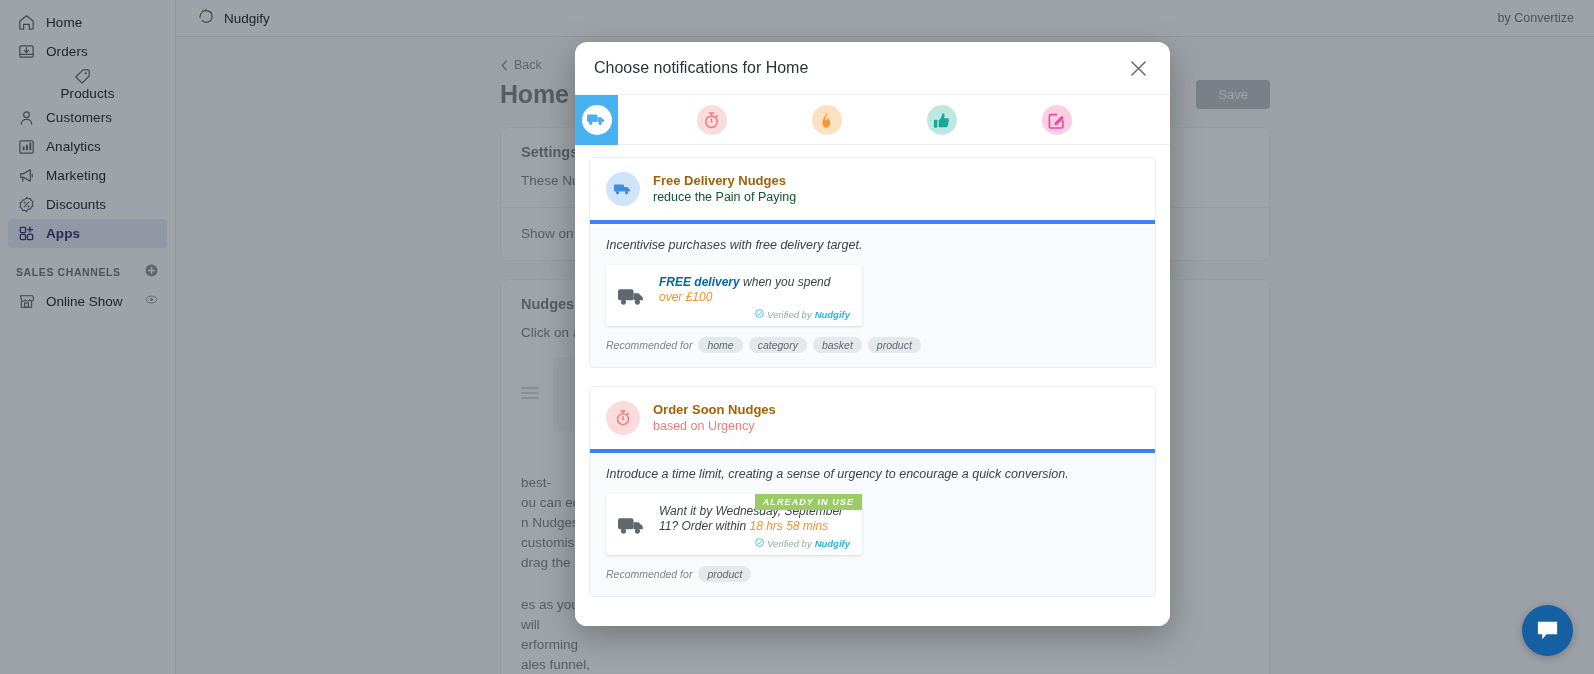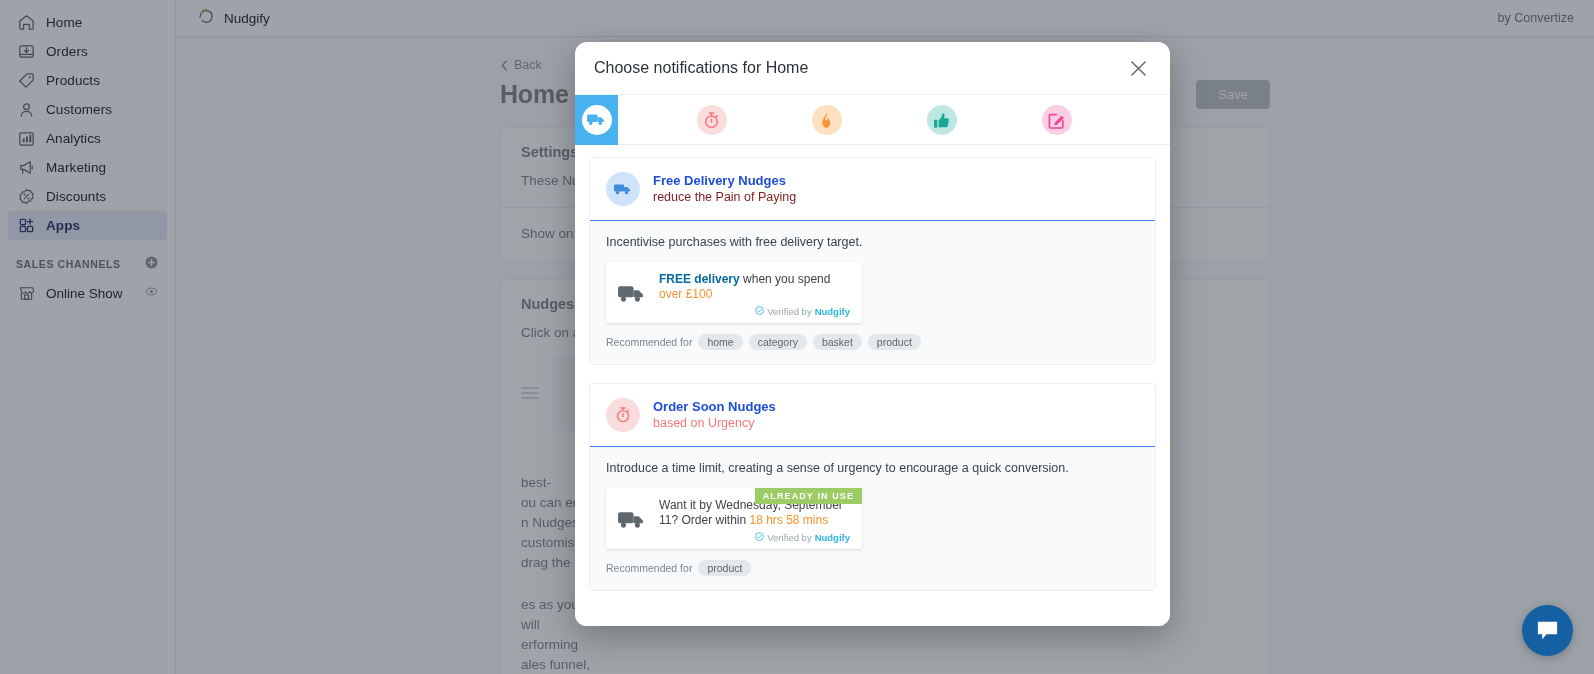--- a/index.html
+++ b/index.html
@@ -175,26 +175,27 @@
   .ng-head {
     display: flex; align-items: center; gap: 13px;
     padding: 14px 16px;
     background: #ffffff;
   }
   .ng-avatar {
     width: 34px; height: 34px; border-radius: 50%;
     display:flex; align-items:center; justify-content:center;
     flex: 0 0 34px;
   }
-  .ng-name { font-size: 13px; font-weight: bold; color: #1d4ed8; line-height: 17px; }
+  .ng-name { font-size: 13px; font-weight: bold; color: #a16207; line-height: 17px; }
   .ng-sub { font-size: 12.5px; line-height: 17px; }
   .ng-body {
-    border-top: 1px solid #3b82f6;
+    border-top: 4px solid #3b82f6;
     background: #f8fafb;
     padding: 14px 16px 14px 16px;
+    font-style: italic;
   }
   .ng-desc { font-size: 12.5px; color: #3b4449; margin-bottom: 13px; }
 
   .preview {
     position: relative;
     width: 256px; background: #ffffff;
     border-radius: 3px;
     box-shadow: 0 1px 3px rgba(0,0,0,0.13);
     padding: 10px 12px 6px 12px;
     display: flex; gap: 11px;
@@ -250,21 +251,21 @@
         <div class="nav-item" style="margin-bottom: 0px; height: 29px;">
           <span class="nav-icon">
             <svg width="19" height="19" viewBox="0 0 20 20">
               <rect x="3" y="4" width="14" height="12" rx="1.5" fill="none" stroke="#5c5f62" stroke-width="1.3"></rect>
               <path d="M10 6v5m0 0l-2.2-2.2M10 11l2.2-2.2" fill="none" stroke="#5c5f62" stroke-width="1.3" stroke-linecap="round"></path>
               <path d="M3 13h14" stroke="#5c5f62" stroke-width="1.3"></path>
             </svg>
           </span>
           <span class="nav-label">Orders</span>
         </div>
-        <div class="nav-item" style="margin-bottom: 0px; height: 29px;">
+        <div class="nav-item" style="margin-bottom: 8px; height: 29px; flex-direction: column;">
           <span class="nav-icon">
             <svg width="19" height="19" viewBox="0 0 20 20">
               <path d="M10.5 3H16a1 1 0 011 1v5.5l-7.5 7.5L3 10.5z" fill="none" stroke="#5c5f62" stroke-width="1.3" stroke-linejoin="round"></path>
               <circle cx="13.4" cy="6.6" r="1.1" fill="#5c5f62"></circle>
             </svg>
           </span>
           <span class="nav-label">Products</span>
         </div>
         <div class="nav-item" style="margin-bottom: 0px; height: 29px;">
           <span class="nav-icon">
@@ -493,21 +494,21 @@
             <div class="ng-avatar" style="background:#cfe4fa">
               <svg width="18" height="12.959999999999999" viewBox="0 0 36 26">
                 <rect x="0" y="3" width="20" height="14" rx="2.5" fill="#3f8ddb"></rect>
                 <path d="M20 8h6.5l5.5 5.5V17H20z" fill="#3f8ddb"></path>
                 <circle cx="7" cy="19.5" r="3.3" fill="#3f8ddb"></circle>
                 <circle cx="25" cy="19.5" r="3.3" fill="#3f8ddb"></circle>
               </svg>
             </div>
             <div>
               <div class="ng-name">Free Delivery Nudges</div>
-              <div class="ng-sub" style="color:#7f1d1d">reduce the Pain of Paying</div>
+              <div class="ng-sub" style="color:#14532d">reduce the Pain of Paying</div>
             </div>
           </div>
           <div class="ng-body">
             <div class="ng-desc">Incentivise purchases with free delivery target.</div>
             <div class="preview">
               <div class="preview-truck">
                 <svg width="28" height="20.16" viewBox="0 0 36 26">
                   <rect x="0" y="3" width="20" height="14" rx="2.5" fill="#5e686e"></rect>
                   <path d="M20 8h6.5l5.5 5.5V17H20z" fill="#5e686e"></path>
                   <circle cx="7" cy="19.5" r="3.3" fill="#5e686e"></circle>

